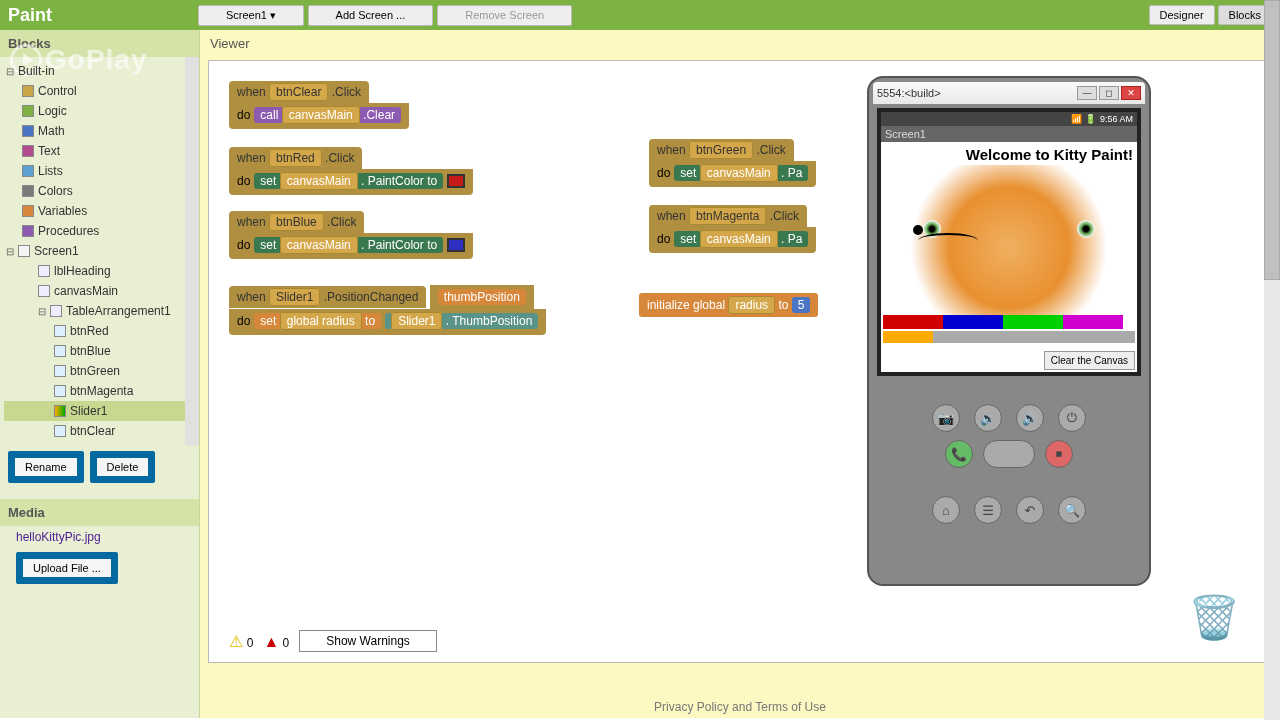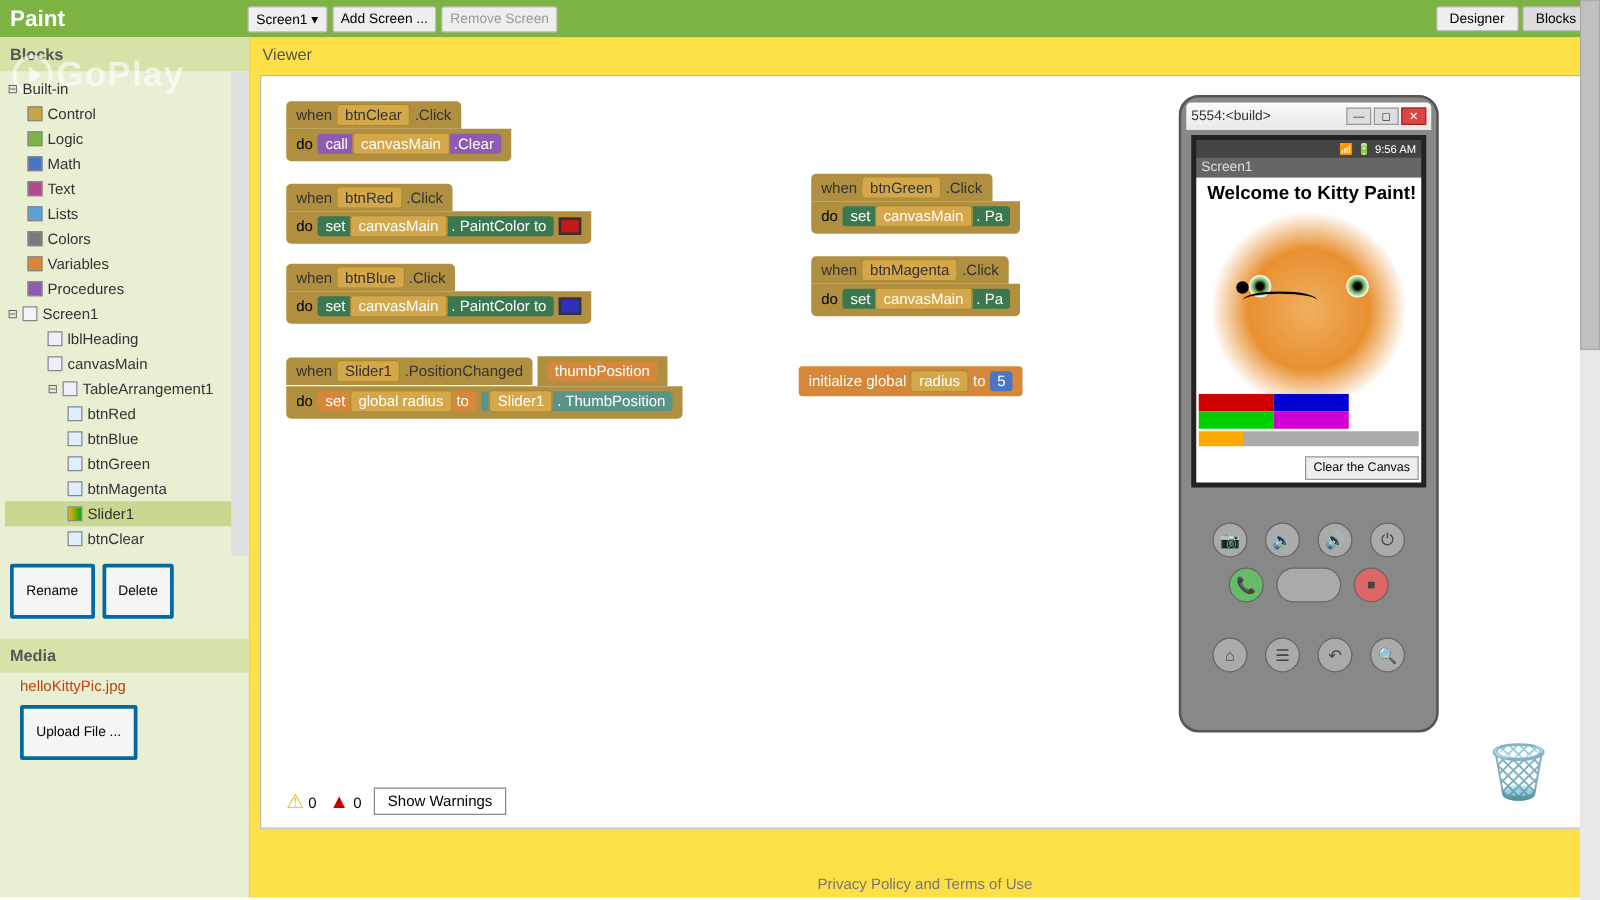--- a/index.html
+++ b/index.html
@@ -1,21 +1,21 @@
 <!DOCTYPE html>
 <html><head>
 <meta charset="utf-8">
 <style>
 * { box-sizing: border-box; margin: 0; padding: 0; font-family: Arial, sans-serif; }
 body { width: 1280px; height: 720px; background: #fff; overflow: hidden; font-size: 12px; }
 
 .topbar { height: 30px; background: #7cb342; display: flex; align-items: center; padding: 0 8px; }
 .app-title { color: #fff; font-size: 18px; font-weight: bold; flex: 0 0 190px; }
 .screen-btns { display: flex; gap: 4px; }
-.screen-btn { background: #eee; border: 1px solid #bbb; padding: 3px 6px; font-size: 11px; cursor: pointer; border-radius: 2px; }
+.screen-btn { background: #eee; border: 1px solid #bbb; padding: 3px 27px; font-size: 11px; cursor: pointer; border-radius: 2px; }
 .screen-btn.disabled { color: #999; }
 .spacer { flex: 1; }
 .mode-btn { background: #eee; border: 1px solid #bbb; padding: 3px 10px; font-size: 11px; cursor: pointer; border-radius: 2px; margin-left: 3px; }
 .mode-btn.active { background: #ddd; }
 
 .main { display: flex; height: 688px; }
 
 .sidebar { width: 200px; background: #e8efd2; border-right: 1px solid #c9d69a; overflow: hidden; position: relative; }
 .sidebar-label { padding: 6px 8px; font-weight: bold; color: #555; font-size: 13px; background: #d5e2a8; }
 .watermark { position: absolute; top: 14px; left: 45px; font-size: 28px; color: rgba(255,255,255,0.6); font-weight: bold; pointer-events: none; letter-spacing: 1px; }
@@ -24,41 +24,41 @@
 .tree { padding: 4px; font-size: 12px; color: #333; max-height: 470px; overflow-y: auto; position: relative; }
 .tree-scroll { position: absolute; right: 0; top: 0; width: 14px; height: 100%; background: #e0e0e0; }
 .tree-item { display: flex; align-items: center; padding: 3px 2px; cursor: pointer; }
 .tree-item.selected { background: #c8d890; }
 .tree-toggle { width: 12px; font-size: 10px; color: #666; }
 .tree-icon { width: 12px; height: 12px; margin-right: 4px; border: 1px solid #888; }
 .tree-indent-1 { padding-left: 18px; }
 .tree-indent-2 { padding-left: 34px; }
 .tree-indent-3 { padding-left: 50px; }
 .pair-btns { display: flex; gap: 6px; padding: 6px 8px; }
-.small-btn { background: #f5f5f5; border: 3px solid #0369a1; padding: 13px 10px; font-size: 11px; cursor: pointer; border-radius: 2px; }
+.small-btn { background: #f5f5f5; border: 7px solid #0369a1; padding: 3px 10px; font-size: 11px; cursor: pointer; border-radius: 2px; }
 .media-section { margin-top: 10px; }
-.media-item { padding: 4px 16px; font-size: 12px; color: #c2410c; }
-
-.viewer-area { flex: 1; background: #fde047; position: relative; }
+.media-item { padding: 4px 16px; font-size: 12px; color: #4c1d95; }
+
+.viewer-area { flex: 1; background: #fef9c3; position: relative; }
 .viewer-label { padding: 6px 10px; color: #555; font-size: 13px; }
 .viewer-canvas { position: absolute; top: 30px; left: 8px; right: 8px; bottom: 55px; background: #fff; border: 1px solid #bbb; overflow: hidden; }
 
 .block { position: absolute; font-size: 12px; }
 .block-when { background: #b09040; border-radius: 4px 4px 0 0; padding: 4px 8px; color: #333; display: inline-block; }
 .block-do { background: #b09040; padding: 4px 8px 6px 8px; border-radius: 0 0 4px 4px; display: flex; align-items: center; gap: 4px; }
 .block-comp { background: #d4a84a; padding: 1px 6px; border-radius: 3px; border: 1px solid #a88830; }
 .pill { padding: 1px 6px; border-radius: 3px; display: inline-block; }
 .pill-purple { background: #8d5bb0; color: #fff; }
 .pill-green { background: #3a7850; color: #fff; }
 .pill-orange { background: #d6873a; color: #fff; }
 .pill-teal { background: #5a9488; color: #fff; }
 .pill-blue { background: #4a75c4; color: #fff; }
 .color-box { width: 18px; height: 14px; border: 2px solid #333; display: inline-block; }
 
-.emulator { position: absolute; top: 15px; right: 120px; width: 208px; height: 510px; background: #888; border: 2px solid #555; border-radius: 16px; padding: 4px; }
+.emulator { position: absolute; top: 15px; right: 120px; width: 284px; height: 510px; background: #888; border: 2px solid #555; border-radius: 16px; padding: 4px; }
 .emu-titlebar { background: linear-gradient(#fafafa,#e8e8e8); border-radius: 4px 4px 0 0; height: 22px; display: flex; align-items: center; padding: 0 4px; font-size: 11px; color: #333; }
 .emu-titlebar .wbtn { width: 20px; height: 14px; background: #ddd; border: 1px solid #999; margin-left: 2px; font-size: 9px; text-align: center; line-height: 12px; }
 .emu-titlebar .wbtn.close { background: #d44; color: #fff; border-color: #a22; }
 .emu-screen { background: #222; margin: 4px; padding: 4px; }
 .emu-status { background: #444; color: #fff; font-size: 9px; padding: 2px 4px; display: flex; justify-content: flex-end; gap: 3px; }
 .emu-scrtitle { background: #666; color: #ddd; font-size: 11px; padding: 2px 4px; }
 .emu-app { background: #fff; padding: 2px; text-align: right; }
 .emu-welcome { font-weight: bold; font-size: 15px; padding: 2px; }
 .emu-cat { width: 100%; height: 150px; background: radial-gradient(circle at 50% 55%, #f0b060 0%, #e89030 40%, #fff 65%); position: relative; }
 .emu-cat::before, .emu-cat::after { content: ''; position: absolute; width: 18px; height: 18px; background: radial-gradient(circle, #000 20%, #6a5 40%, #fff 70%); border-radius: 50%; top: 55px; }
@@ -72,21 +72,21 @@
 .emu-clear { margin-top: 8px; padding: 3px 6px; background: #eee; border: 1px solid #999; font-size: 10px; display: inline-block; }
 .emu-hwbtns { display: flex; justify-content: center; gap: 14px; margin-top: 28px; }
 .emu-hwbtn { width: 28px; height: 28px; background: #aaa; border-radius: 50%; border: 1px solid #666; display: flex; align-items: center; justify-content: center; font-size: 13px; color: #444; }
 .emu-dpad { display: flex; justify-content: center; align-items: center; gap: 10px; margin-top: 8px; }
 .emu-dpad-center { width: 52px; height: 28px; background: #aaa; border-radius: 14px; border: 1px solid #666; }
 
 .trash { position: absolute; bottom: 20px; right: 30px; font-size: 42px; }
 .warnings { position: absolute; bottom: 10px; left: 20px; display: flex; align-items: center; gap: 10px; }
 .warn-icon { color: #e6b800; font-size: 16px; }
 .err-icon { color: #c00; font-size: 16px; }
-.show-warn-btn { border: 1px solid #888; background: #fff; padding: 3px 10px; font-size: 12px; cursor: pointer; }
+.show-warn-btn { border: 1px solid #888; background: #fff; padding: 3px 26px; font-size: 12px; cursor: pointer; }
 
 .footer { position: absolute; bottom: 4px; left: 0; right: 0; text-align: center; color: #777; font-size: 12px; }
 
 .rscroll { position: absolute; right: 0; top: 0; width: 16px; height: 100%; background: #e8e8e8; }
 .rscroll-thumb { width: 100%; height: 280px; background: #c0c0c0; border: 1px solid #aaa; }
 </style>
 </head>
 <body>
 
 <div class="topbar">

